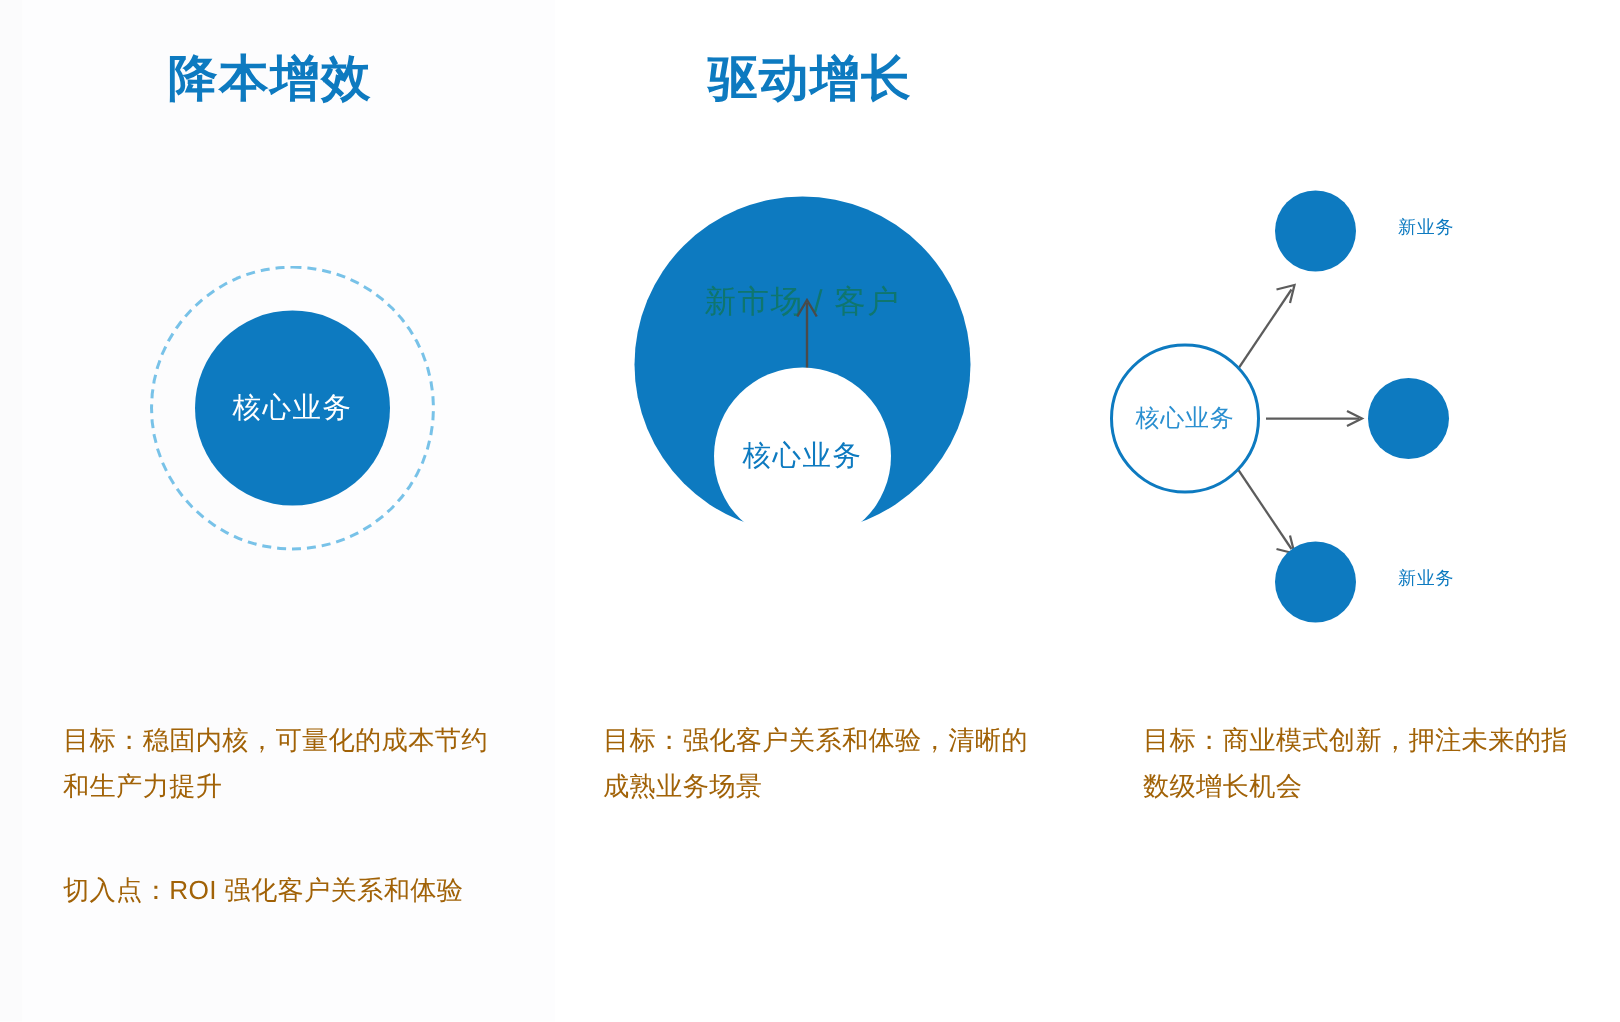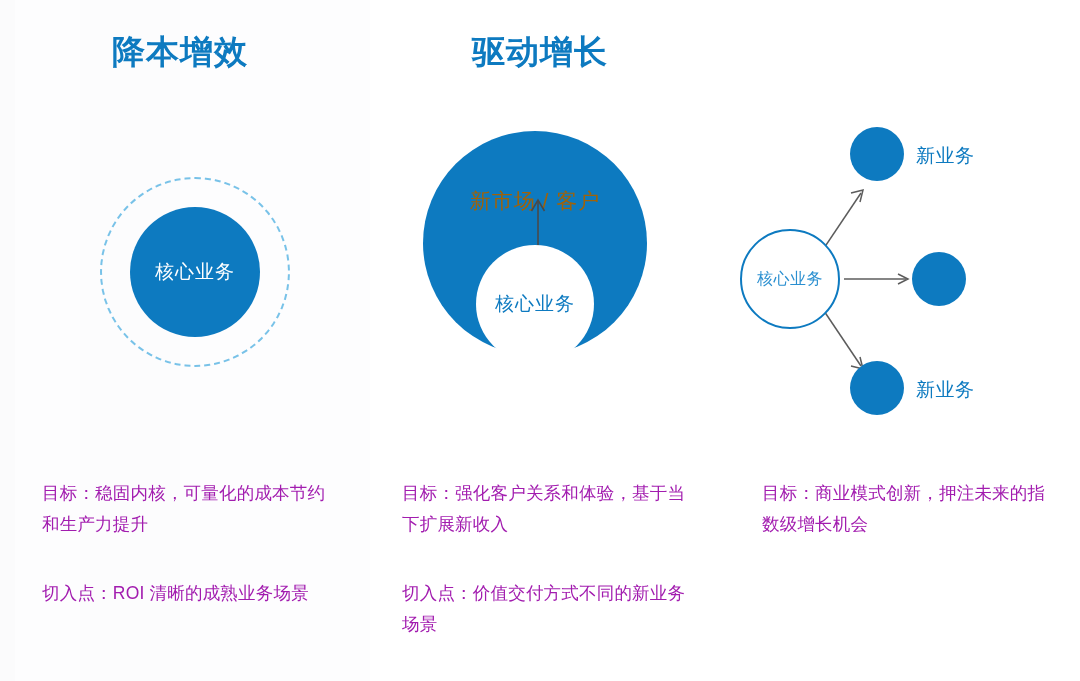--- a/index.html
+++ b/index.html
@@ -62,21 +62,21 @@
   }
 
   
   .d2-outer{
     position:absolute;left:63px;top:26px;width:224px;height:224px;
     border-radius:50%;
     background:#0D7AC0;
   }
   .d2-outer-label{
     position:absolute;left:63px;top:82px;width:224px;
-    text-align:center;color:#a16207;font-size:21px;letter-spacing:1px;
+    text-align:center;color:#0f766e;font-size:21px;letter-spacing:1px;
   }
   .d2-inner{
     position:absolute;left:116px;top:140px;width:118px;height:118px;
     border-radius:50%;
     background:#ffffff;
   }
   .d2-inner-label{
     position:absolute;left:116px;top:140px;width:118px;height:118px;
     display:flex;align-items:center;justify-content:center;
     color:#0D7AC0;font-size:19px;letter-spacing:1px;
@@ -100,31 +100,32 @@
     color:#2a8fd0;font-size:16px;letter-spacing:0.5px;
   }
   .d3-node{
     position:absolute;width:54px;height:54px;border-radius:50%;
     background:#0D7AC0;
   }
   .d3-node.n1{left:130px;top:22px;}
   .d3-node.n2{left:192px;top:147px;}
   .d3-node.n3{left:130px;top:256px;}
   .d3-node-label{
-    position:absolute;color:#0D7AC0;font-size:19px;letter-spacing:0.5px;
+    position:absolute;color:#0D7AC0;font-size:12px;letter-spacing:0.5px;
     white-space:nowrap;
+    margin-left:16px;
   }
   .d3-node-label.l1{left:196px;top:38px;}
   .d3-node-label.l3{left:196px;top:272px;}
   .d3-arrows{position:absolute;left:0;top:0;width:360px;height:350px;}
 
   
   .body-text{
     position:absolute;left:42px;width:300px;
-    color:#a21caf;font-size:17.5px;line-height:31px;
+    color:#a16207;font-size:17.5px;line-height:31px;
     letter-spacing:0.2px;
   }
   .col .goal{top:478px;}
   .col .entry{top:578px;}
 
   .col2 .body-text{left:42px;}
   .col3 .body-text{left:42px;}
 </style>
 </head>
 <body>
@@ -140,39 +141,38 @@
     <div class="col col1">
       <div class="col-title">降本增效</div>
 
       <div class="diagram">
         <div class="d1-dashed"></div>
         <div class="d1-solid"></div>
         <div class="d1-label">核心业务</div>
       </div>
 
       <div class="body-text goal">目标：稳固内核，可量化的成本节约和生产力提升</div>
-      <div class="body-text entry">切入点：ROI 清晰的成熟业务场景</div>
+      <div class="body-text entry">切入点：ROI 强化客户关系和体验</div>
     </div>
 
     <div class="col col2">
       <div class="col-title">驱动增长</div>
 
       <div class="diagram">
         <div class="d2-outer"></div>
         <div class="d2-outer-label">新市场 / 客户</div>
         <svg class="d2-arrow" viewBox="0 0 100 85">
           <line x1="50" y1="82" x2="50" y2="7" stroke="#4a4a4a" stroke-width="1.6"></line>
           <polyline points="43.5,16 50,5 56.5,16" fill="none" stroke="#4a4a4a" stroke-width="1.6"></polyline>
         </svg>
         <div class="d2-inner"></div>
         <div class="d2-inner-label">核心业务</div>
       </div>
 
-      <div class="body-text goal">目标：强化客户关系和体验，基于当下扩展新收入</div>
-      <div class="body-text entry">切入点：价值交付方式不同的新业务场景</div>
+      <div class="body-text goal">目标：强化客户关系和体验，清晰的成熟业务场景</div>
     </div>
 
     <div class="col col3">
 
       <div class="diagram">
         <div class="d3">
           <svg class="d3-arrows" viewBox="0 0 360 350">
             <g stroke="#5c5c5c" stroke-width="1.5" fill="none">
               <line x1="98" y1="152" x2="141" y2="88"></line>
               <polyline points="131,88 143,85 140,97"></polyline>

